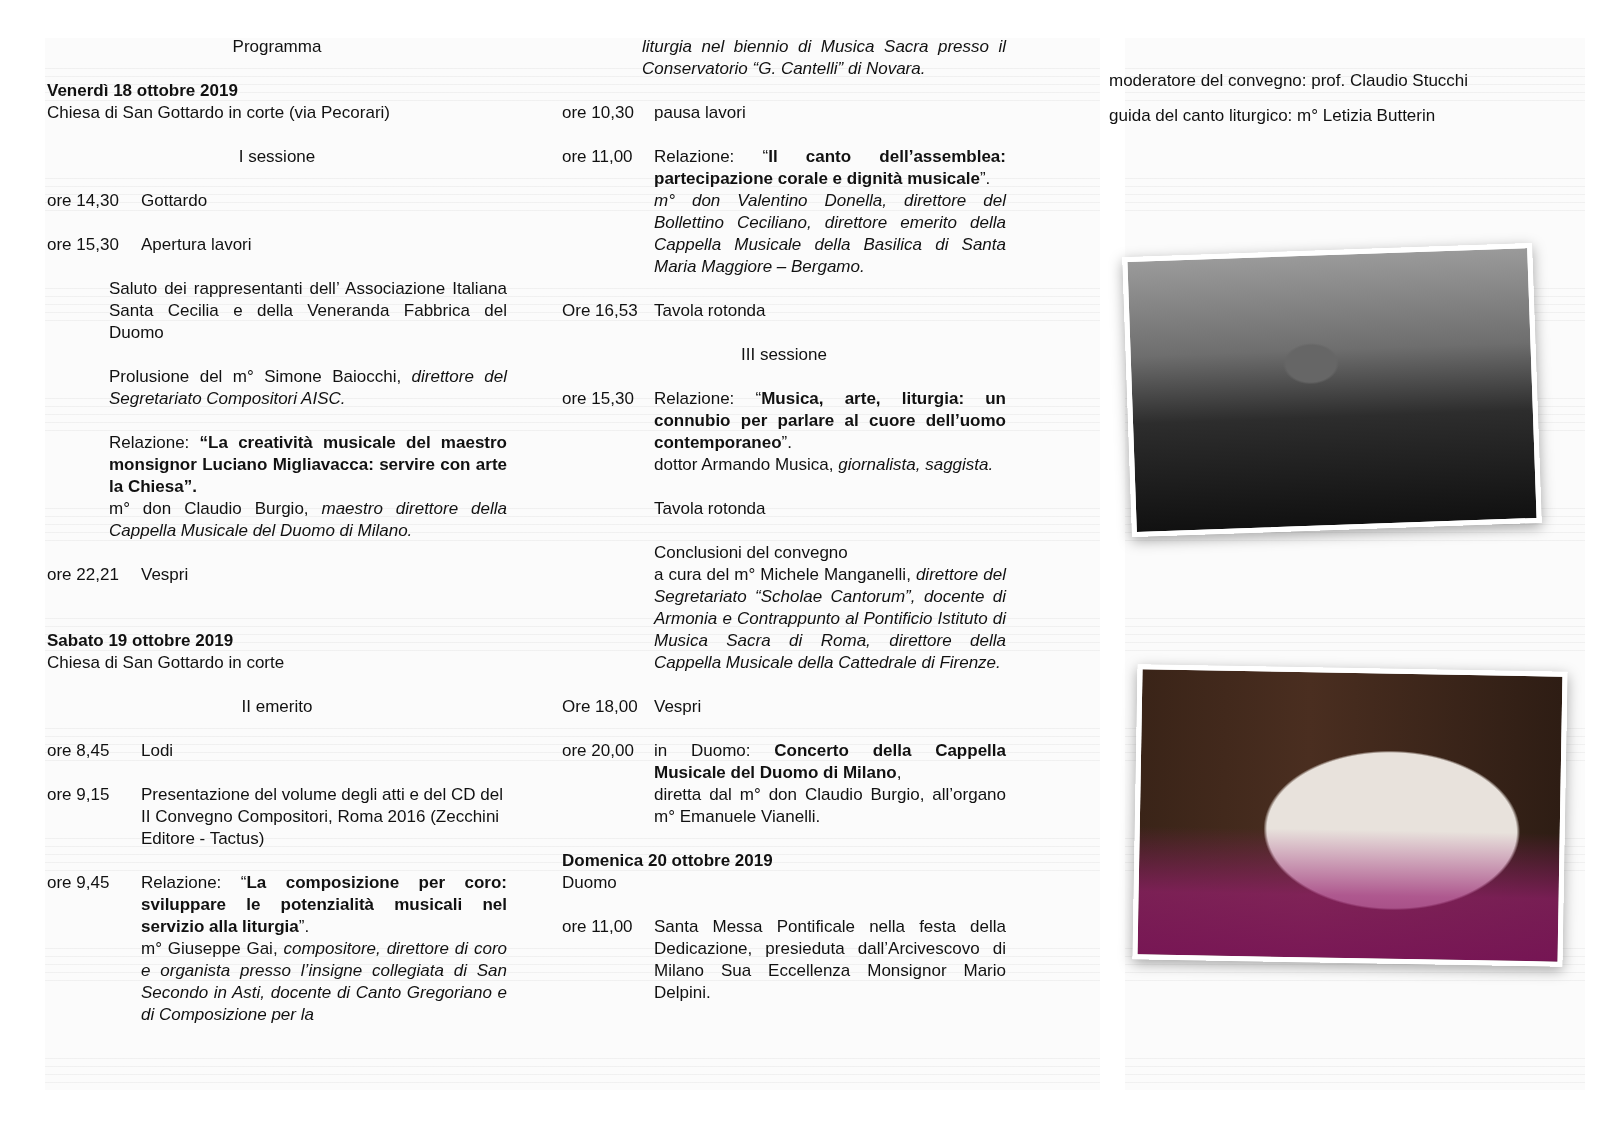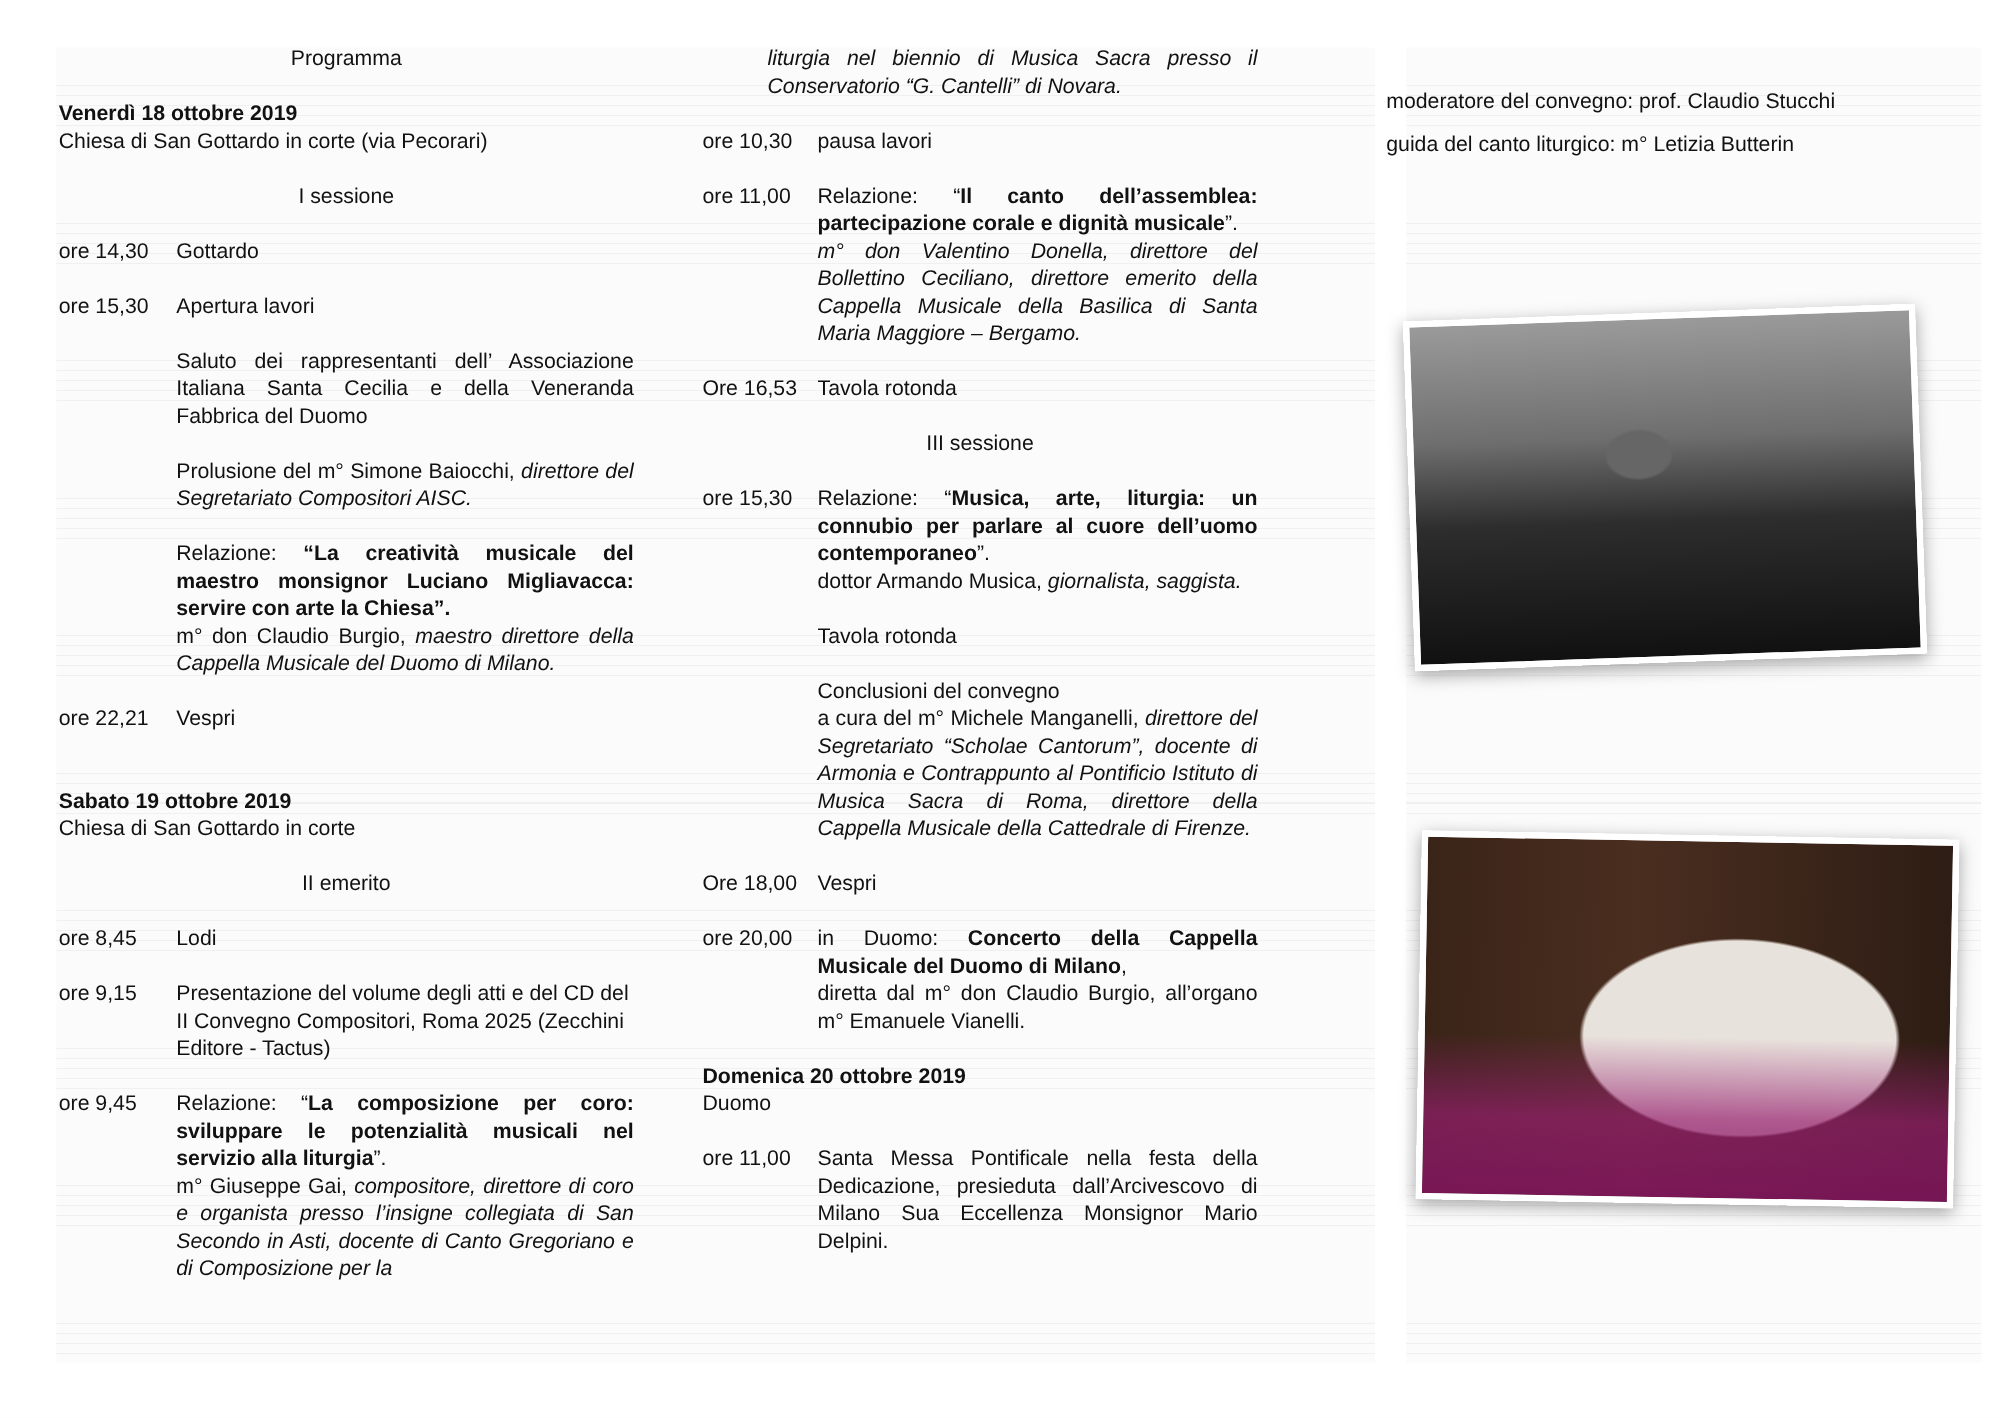--- a/index.html
+++ b/index.html
@@ -27,21 +27,21 @@
   .col-3 { left:1113px; width:440px; }
 
   .center { text-align:center; }
   .bold { font-weight:bold; }
   .it { font-style:italic; }
   .gap { height:22px; }
 
   .row { display:flex; }
   .time { width:94px; flex:0 0 94px; white-space:nowrap; }
   .body { flex:1; text-align:justify; }
-  .indent { margin-left:94px; text-align:justify; }
+  .indent { margin-left:62px; text-align:justify; }
 
   .photo {
     position:absolute; box-shadow:0 4px 14px rgba(0,0,0,0.35);
     border:5px solid #fff;
   }
   .photo-1 {
     left:1127px; top:250px; width:400px; height:270px;
     transform:rotate(-2deg);
     background:
       radial-gradient(ellipse at 45% 40%, #666 0 8%, transparent 9%),
@@ -103,34 +103,34 @@
   <div class="gap"></div>
   <div class="center">II emerito</div>
   <div class="gap"></div>
   <div class="row">
     <span class="time">ore 8,45</span>
     <span class="body">Lodi</span>
   </div>
   <div class="gap"></div>
   <div class="row">
     <span class="time">ore 9,15</span>
-    <span class="body" style="text-align:left">Presentazione del volume degli atti e del CD del II Convegno Compositori, Roma 2025 (Zecchini Editore - Tactus)</span>
+    <span class="body" style="text-align:left">Presentazione del volume degli atti e del CD del II Convegno Compositori, Roma 2016 (Zecchini Editore - Tactus)</span>
   </div>
   <div class="gap"></div>
   <div class="row">
     <span class="time">ore 9,45</span>
     <span class="body">
       <span>Relazione: “</span><span class="bold">La composizione per coro: sviluppare le potenzialità musicali nel servizio alla liturgia</span><span>”.</span><br>
       <span>m° Giuseppe Gai, </span><span class="it">compositore, direttore di coro e organista presso l’insigne collegiata di San Secondo in Asti, docente di Canto Gregoriano e di Composizione per la</span>
     </span>
   </div>
 </div>
 
 <div class="col col-2" style="left:562px; width:444px;">
-  <div class="indent it" style="margin-left:52px">liturgia nel biennio di Musica Sacra presso il Conservatorio “G. Cantelli” di Novara.</div>
+  <div class="indent it" style="margin-left:80px">liturgia nel biennio di Musica Sacra presso il Conservatorio “G. Cantelli” di Novara.</div>
   <div class="gap"></div>
   <div class="row">
     <span class="time" style="width:92px;flex-basis:92px">ore 10,30</span>
     <span class="body">pausa lavori</span>
   </div>
   <div class="gap"></div>
   <div class="row">
     <span class="time" style="width:92px;flex-basis:92px">ore 11,00</span>
     <span class="body">
       <span>Relazione: “</span><span class="bold">Il canto dell’assemblea: partecipazione corale e dignità musicale</span><span>”.</span><br>

